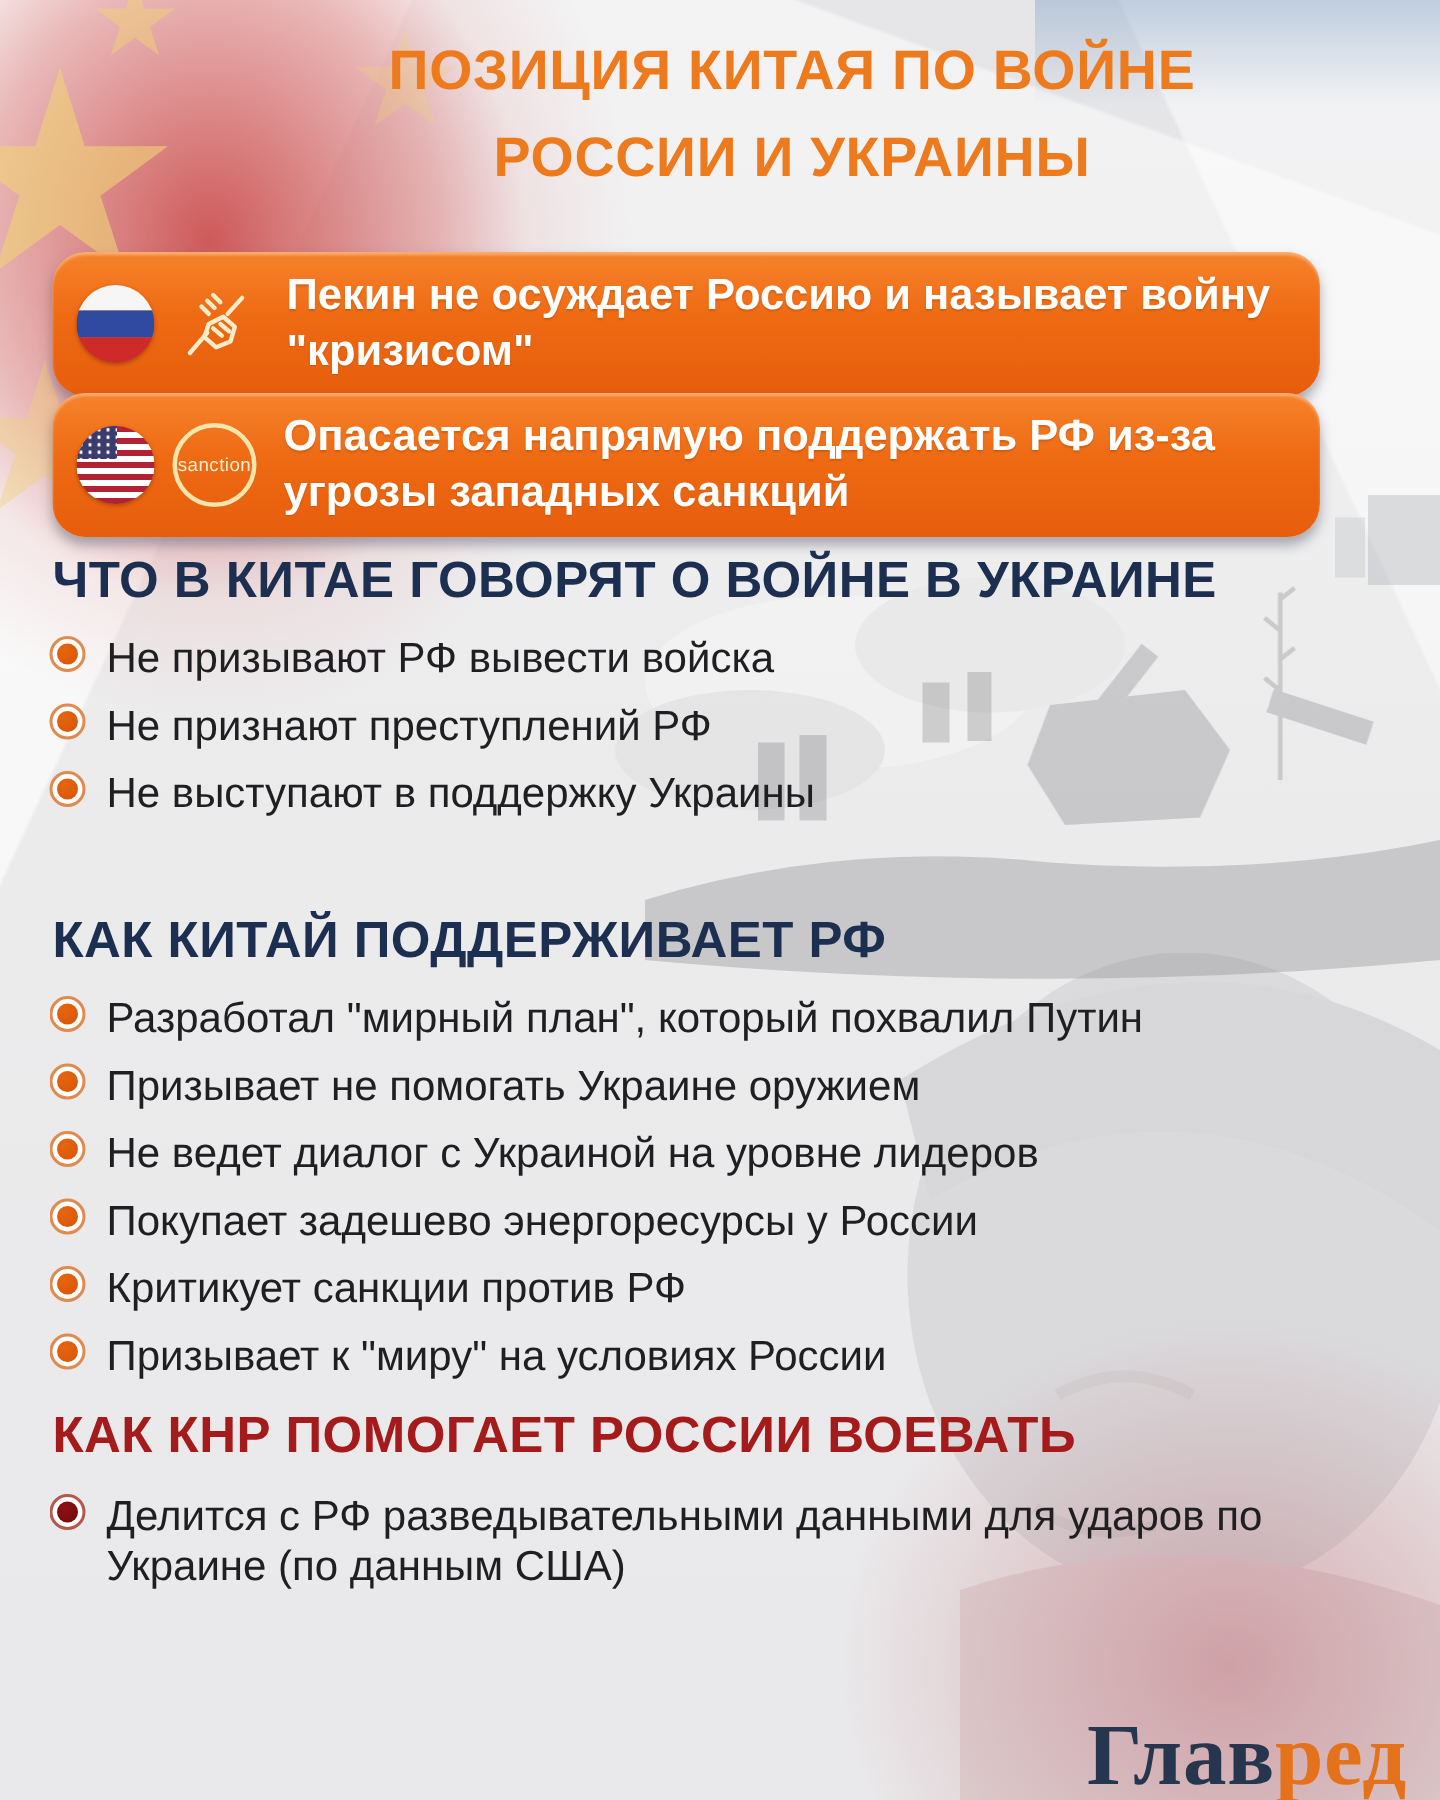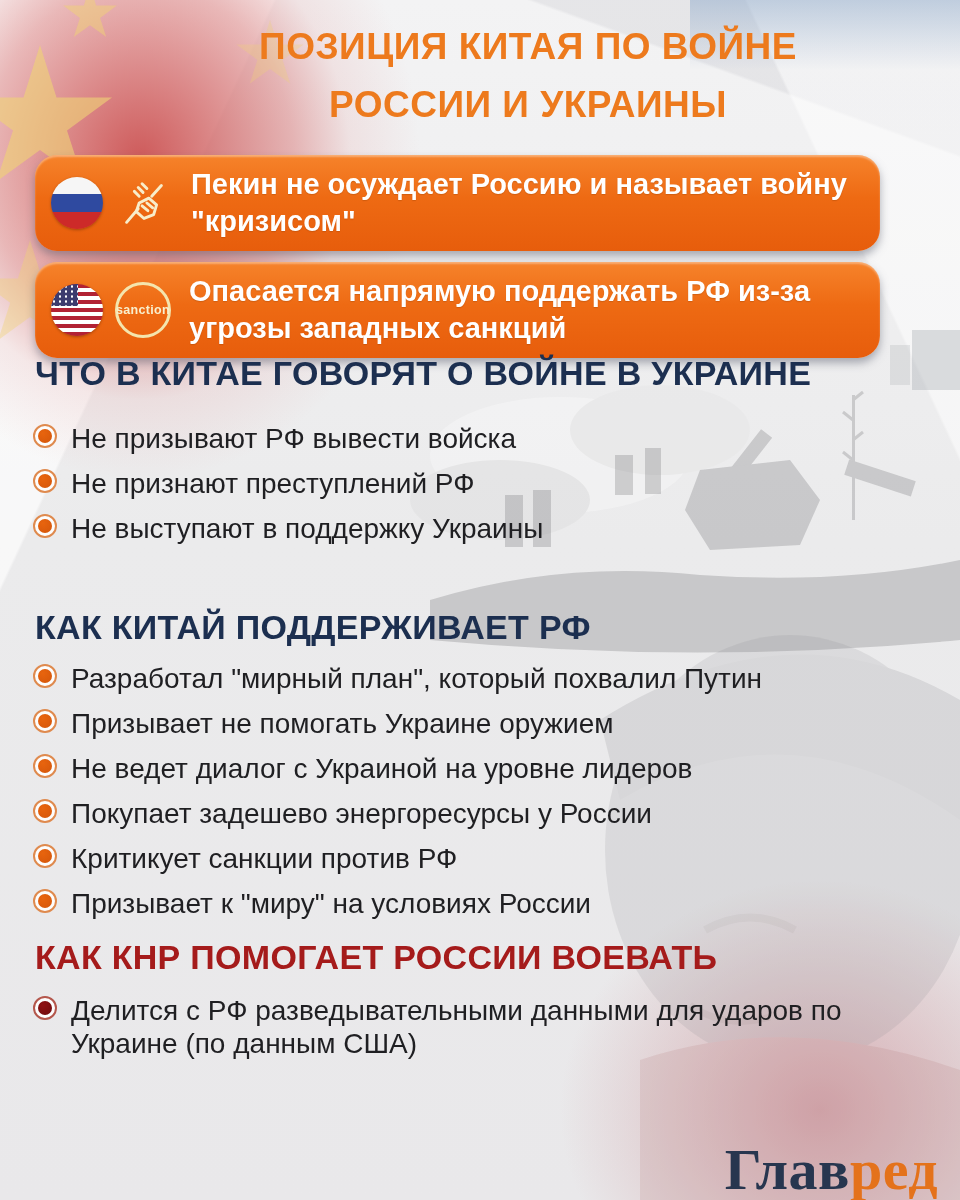--- a/index.html
+++ b/index.html
@@ -61,21 +61,21 @@
   .ru-w{background:#f6f6f6;} .ru-b{background:#2f4aa0;} .ru-r{background:#cd2a29;}
   .us-flag{background:repeating-linear-gradient(180deg,#b22234 0 4px,#ffffff 4px 8px);}
   .us-canton{
     position:absolute; left:0; top:0; width:27px; height:22px; background:#3c3b6e;
     background-image:radial-gradient(circle, #fff 1px, rgba(255,255,255,0) 1.3px);
     background-size:6px 5px;
   }
   .sanction-circle{
     width:56px; height:56px; border-radius:50%; border:3px solid #f4e5ad;
     display:flex; align-items:center; justify-content:center;
-    color:#f8efcd; font-size:12.5px; letter-spacing:.3px; box-sizing:border-box;font-weight:bold;
+    color:#f8efcd; font-size:12.5px; letter-spacing:.3px; box-sizing:border-box;
   }
   .handshake{width:58px; height:58px;}
   .banner-text{
     color:#ffffff; font-weight:700; font-size:29px; line-height:37px;
     text-shadow:0 1px 1px rgba(120,50,0,.25); max-width:670px;
   }
 
   
   .section-heading{
     position:absolute; left:35px; font-weight:700; font-size:34px; letter-spacing:.3px;
@@ -139,21 +139,21 @@
       <path d="M705 930 q45 -25 90 0" stroke="#5c5c60" stroke-width="8" fill="none"></path>
       <path d="M690 1005 q35 25 80 12" stroke="#5c5c60" stroke-width="7" fill="none"></path>
     </g>
   </svg>
 
   <div class="title">
     <div>ПОЗИЦИЯ КИТАЯ ПО ВОЙНЕ</div>
     <div>РОССИИ И УКРАИНЫ</div>
   </div>
 
-  <div class="banner" style="top:155px;">
+  <div class="banner" style="top:168px;">
     <div class="banner-icons">
       <div class="flag-circle">
         <div class="stripe ru-w"></div>
           <div class="stripe ru-b"></div>
           <div class="stripe ru-r"></div>
       </div>
       <svg class="handshake" viewBox="0 0 60 60">
         <g stroke="#f8edca" stroke-width="3" fill="none" stroke-linecap="round" stroke-linejoin="round">
           <path d="M12 50 L24 36"></path>
           <path d="M48 12 L38 23"></path>
@@ -171,21 +171,21 @@
       <div class="flag-circle us-flag">
         <div class="us-canton"></div>
       </div>
       <div class="sanction-circle">
         <span>sanction</span>
       </div>
     </div>
     <div class="banner-text">Опасается напрямую поддержать РФ из-за угрозы западных санкций</div>
   </div>
 
-  <div class="section-heading" style="top: 354px; color: rgb(28, 47, 80);">ЧТО В КИТАЕ ГОВОРЯТ О ВОЙНЕ В УКРАИНЕ</div>
+  <div class="section-heading" style="top: 368px; color: rgb(28, 47, 80);">ЧТО В КИТАЕ ГОВОРЯТ О ВОЙНЕ В УКРАИНЕ</div>
   <div class="bullet-list" style="top:422px;">
       <div class="bullet-item">
         <span class="bullet-icon" style="border-color: rgb(223, 138, 78);">
           <span class="bullet-dot" style="background: radial-gradient(circle at 35% 30%, rgb(232, 100, 14), rgb(212, 86, 10));"></span>
         </span>
         <span class="bullet-text">Не призывают РФ вывести войска</span>
       </div>
       <div class="bullet-item">
         <span class="bullet-icon" style="border-color: rgb(223, 138, 78);">
           <span class="bullet-dot" style="background: radial-gradient(circle at 35% 30%, rgb(232, 100, 14), rgb(212, 86, 10));"></span>

